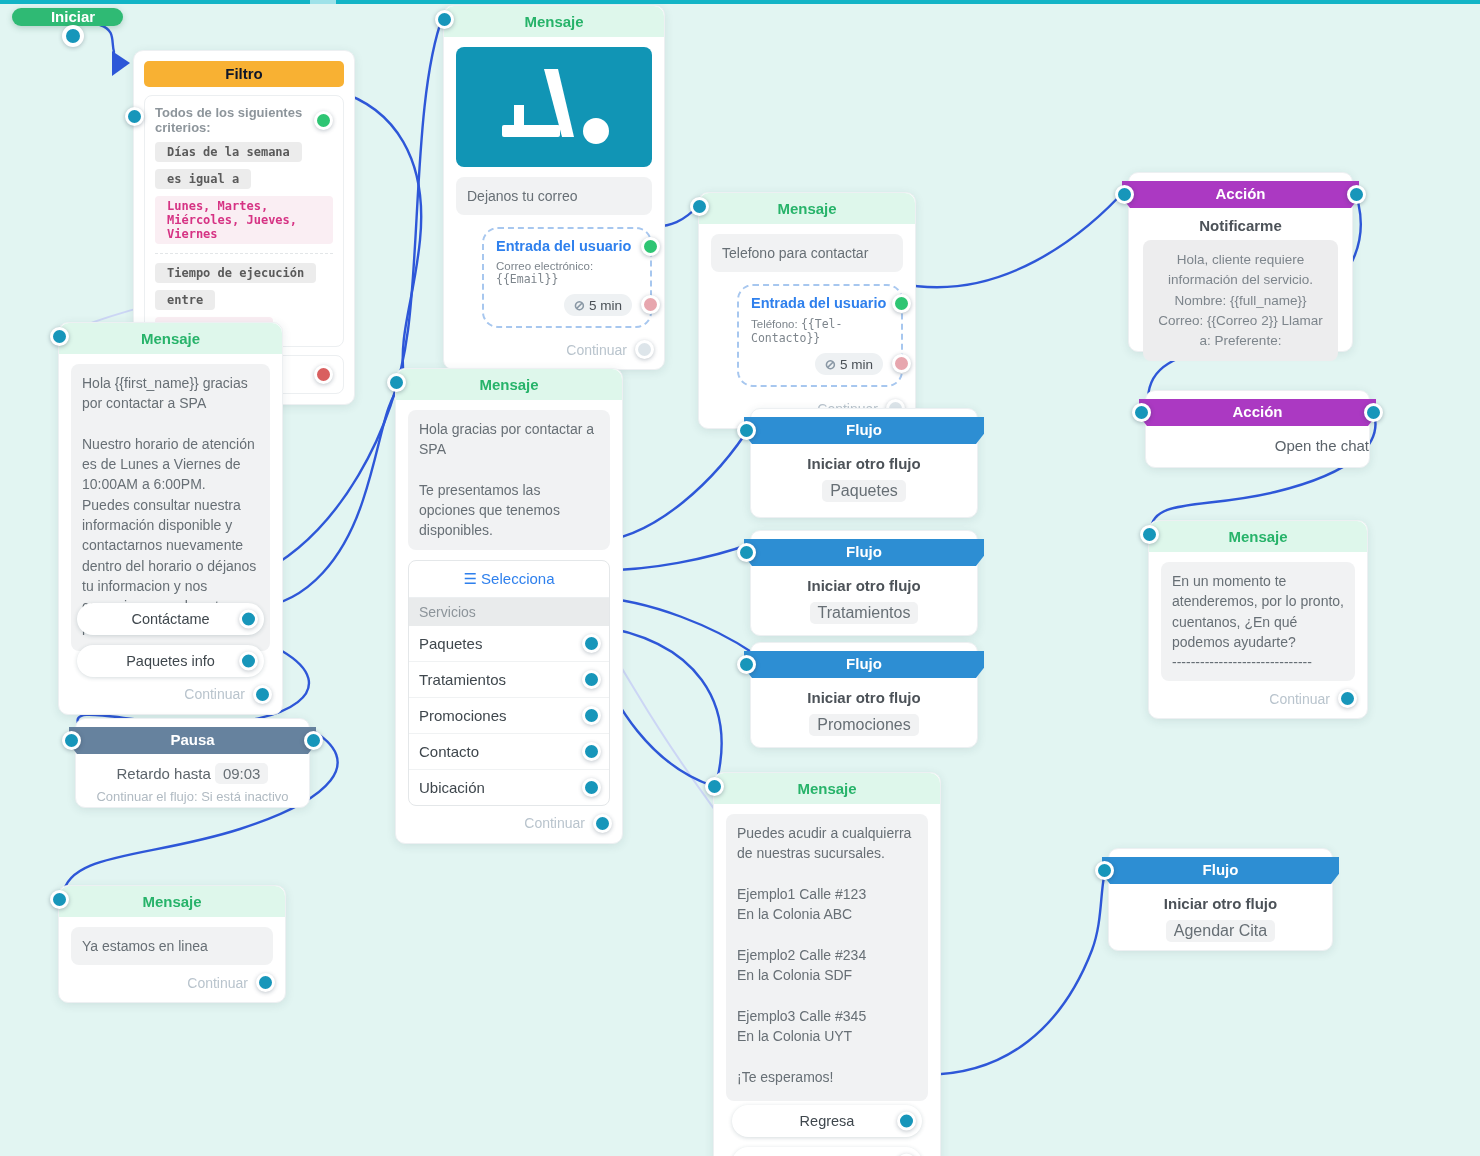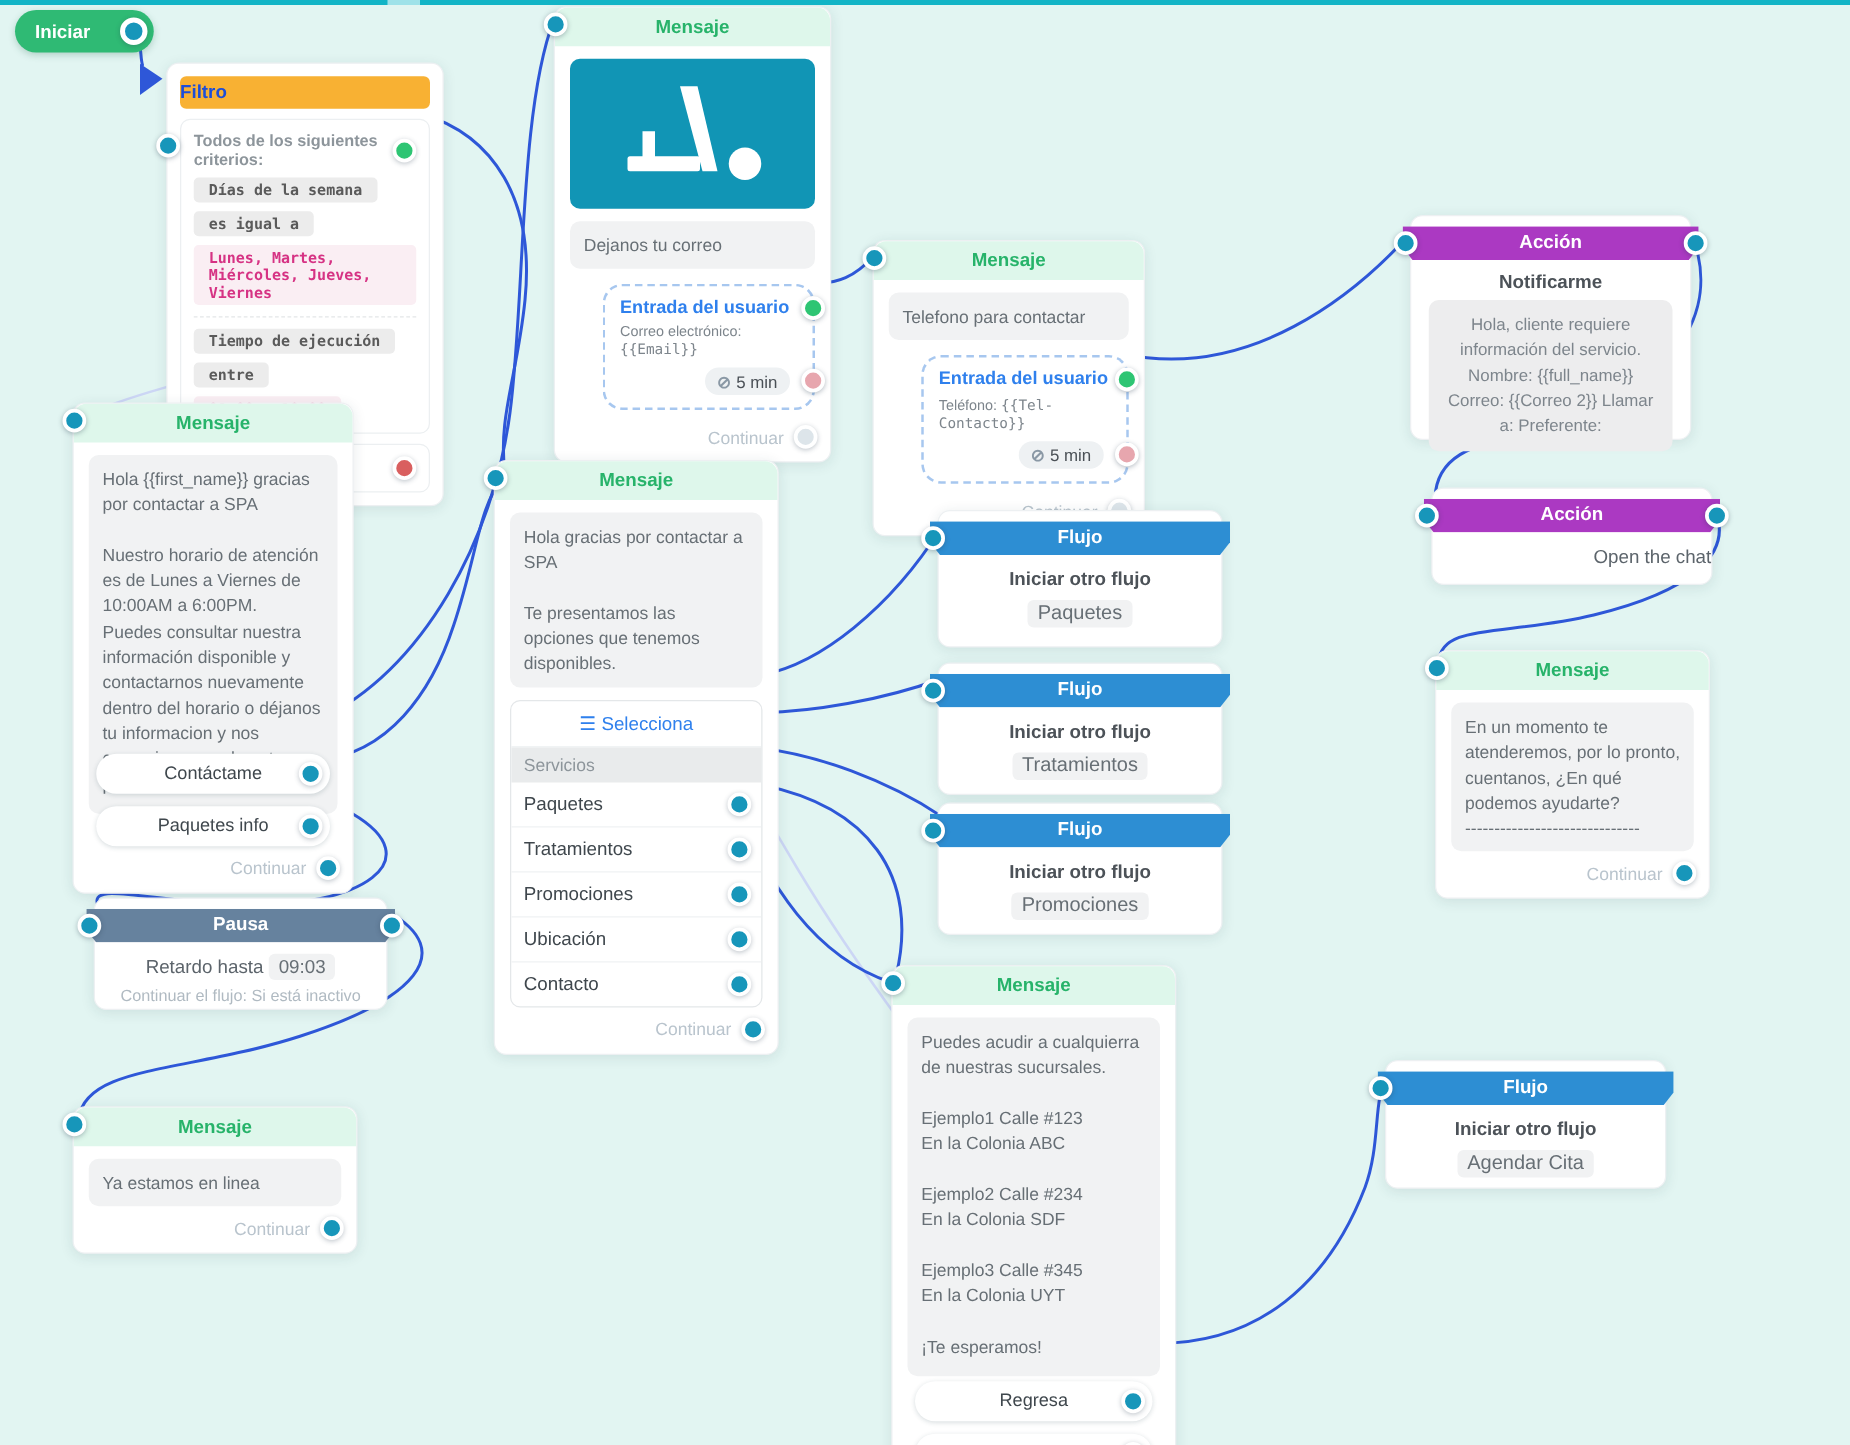--- a/index.html
+++ b/index.html
@@ -21,22 +21,22 @@
   .dot-inline.gray{background:#dde5ea}
   
   .msg-header{background:#def7eb;color:#27b36a;font-weight:bold;font-size:15px;text-align:center;
         padding:7px 0;border-radius:10px 10px 0 0;position:relative;}
   .ribbon{position:absolute;top:8px;left:-7px;right:-7px;height:27px;color:#fff;font-weight:bold;
         font-size:15px;text-align:center;line-height:25px;
         clip-path:polygon(0 0,100% 0,100% 62%,calc(100% - 8px) 100%,8px 100%,0 62%);}
   .ribbon.blue{background:#2d8ed3}
   .ribbon.purple{background:#ab39c2}
   .ribbon.slate{background:#66829e}
-  .bar-header{margin:10px 10px 0 10px;height:26px;background:#f8b133;border-radius:5px;color:#1d4ed8;
-        font-weight:bold;font-size:15px;text-align:left;line-height:26px;}
+  .bar-header{margin:10px 10px 0 10px;height:26px;background:#f8b133;border-radius:5px;color:#0f172a;
+        font-weight:bold;font-size:15px;text-align:center;line-height:26px;}
   
   .body-pad{padding:10px 12px 12px 12px;}
   .chip{background:#f1f2f3;border-radius:8px;padding:9px 11px;color:#676f75;font-size:14px;line-height:1.45;}
   .preline{white-space:pre-line;}
   .title-line{color:#4c5258;font-weight:bold;font-size:15px;text-align:center;}
   .continuar{display:flex;justify-content:flex-end;align-items:center;gap:8px;padding:8px 10px 10px 0;
         color:#b9c4cd;font-size:14px;}
   
   .crit-box{margin:8px 10px 0 10px;border:1px solid #eceff1;border-radius:8px;padding:9px 10px;font-weight:bold;}
   .crit-head{display:flex;justify-content:space-between;align-items:center;color:#8d959b;font-size:13px;}
@@ -66,23 +66,23 @@
   .menu .section{background:#e9ebec;color:#8d959b;font-size:14px;padding:6px 10px;}
   .menu .item{position:relative;display:flex;align-items:center;padding:9px 10px;border-bottom:1px solid #f0f2f3;
         color:#3f474d;font-size:15px;}
   .menu .item:last-child{border-bottom:none;}
   .menu .item .dot-inline{position:absolute;right:8px;}
   
   .gray-note{margin:6px 14px 0 14px;background:#ededee;border-radius:8px;padding:10px 12px;
         color:#7d858c;font-size:13.5px;text-align:center;line-height:1.5;}
   .img-block{margin:10px 12px 0 12px;height:120px;background:#1195b5;border-radius:8px;
         display:flex;align-items:center;justify-content:center;}
-  #iniciar{position:absolute;left:12px;top:8px;width:90px;height:34px;background:#2fba74;border-radius:17px;
+  #iniciar{position:absolute;left:12px;top:8px;width:90px;height:18px;background:#2fba74;border-radius:17px;
         display:flex;align-items:center;justify-content:space-between;padding:0 5px 0 16px;z-index:3;
-        box-shadow:0 2px 6px rgba(30,100,70,.25);}
+        box-shadow:0 2px 6px rgba(30,100,70,.25);flex-direction:column;}
   #iniciar .lbl{color:#fff;font-weight:bold;font-size:15px;}
   #iniciar .dot-inline{width:14px;height:14px;border-width:4px;}
   .pausa-sub{color:#b0bac2;font-size:13px;text-align:center;margin-top:5px;}
   .mini-chip{display:inline-block;background:#f1f2f3;border-radius:5px;padding:2px 8px;color:#676f75;}
 </style>
 </head>
 <body>
 
 <div id="canvas">
   <div id="topstrip">
@@ -271,25 +271,25 @@
           </div>
         <div class="item">
             <span>Tratamientos</span>
             <span class="dot-inline"></span>
           </div>
         <div class="item">
             <span>Promociones</span>
             <span class="dot-inline"></span>
           </div>
         <div class="item">
+            <span>Contacto</span>
+            <span class="dot-inline"></span>
+          </div>
+        <div class="item">
             <span>Ubicación</span>
-            <span class="dot-inline"></span>
-          </div>
-        <div class="item">
-            <span>Contacto</span>
             <span class="dot-inline"></span>
           </div>
       </div>
     </div>
     <div class="continuar">
       <span>Continuar</span>
       <span class="dot-inline"></span>
     </div>
   </div>
 

